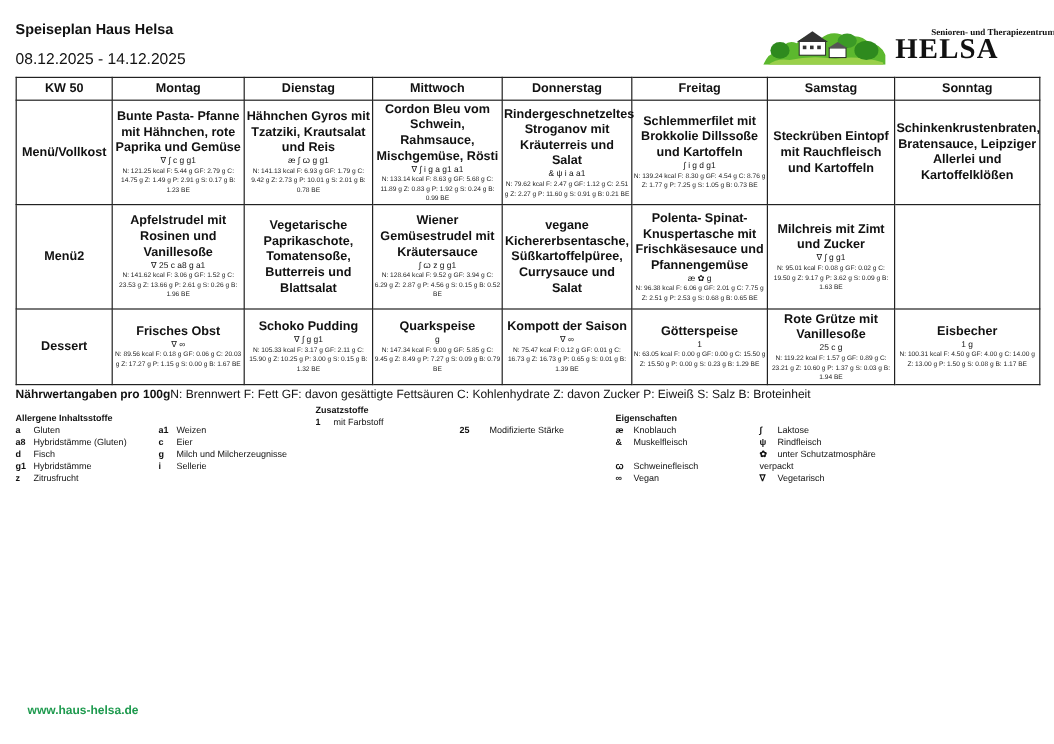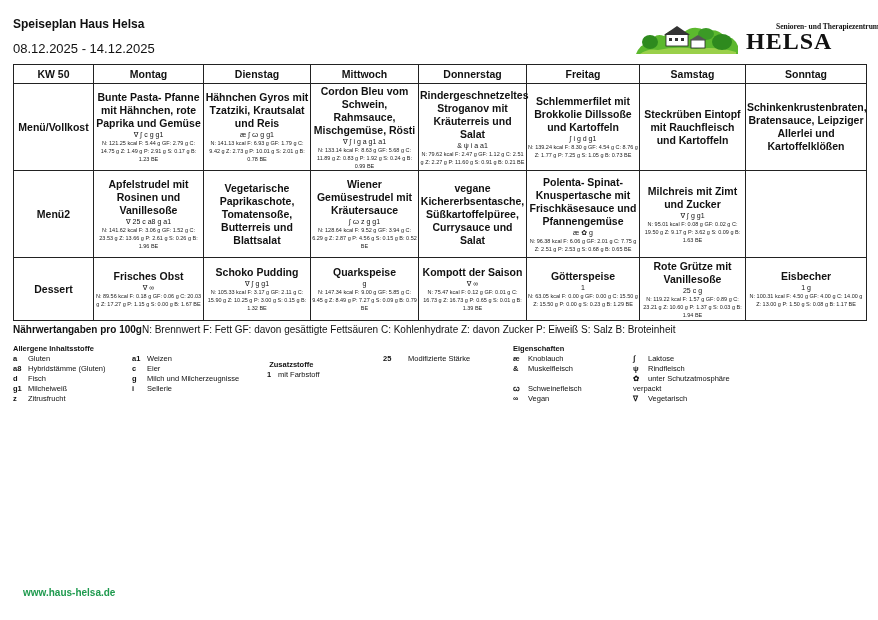--- a/index.html
+++ b/index.html
@@ -196,33 +196,33 @@
 <div class="nutr-line">
   <b>Nährwertangaben pro 100g</b><span>N: Brennwert F: Fett GF: davon gesättigte Fettsäuren C: Kohlenhydrate Z: davon Zucker P: Eiweiß S: Salz B: Broteinheit</span>
 </div>
 
 <div class="legend" style="left:13px; top:344px;">
   <div class="hd">Allergene Inhaltsstoffe</div>
   <div id="leg-all-1">
       <div class="row"><span class="k">a</span><span>Gluten</span></div>
       <div class="row"><span class="k">a8</span><span>Hybridstämme (Gluten)</span></div>
       <div class="row"><span class="k">d</span><span>Fisch</span></div>
-      <div class="row"><span class="k">g1</span><span>Milcheiweiß</span></div>
+      <div class="row"><span class="k">g1</span><span>Hybridstämme</span></div>
       <div class="row"><span class="k">z</span><span>Zitrusfrucht</span></div>
     </div>
 </div>
 <div class="legend" style="left:132px; top:354px;">
   <div id="leg-all-2">
       <div class="row"><span class="k">a1</span><span>Weizen</span></div>
       <div class="row"><span class="k">c</span><span>Eier</span></div>
       <div class="row"><span class="k">g</span><span>Milch und Milcherzeugnisse</span></div>
       <div class="row"><span class="k">i</span><span>Sellerie</span></div>
     </div>
 </div>
-<div class="legend" style="left:263px; top:360px;text-align:center;">
+<div class="legend" style="left:263px; top:337px;">
   <div class="hd">Zusatzstoffe</div>
   <div id="leg-add-1">
       <div class="row"><span class="k">1</span><span>mit Farbstoff</span></div>
     </div>
 </div>
 <div class="legend" style="left:383px; top:354px;">
   <div id="leg-add-2">
       <div class="row"><span class="k w">25</span><span>Modifizierte Stärke</span></div>
     </div>
 </div>

